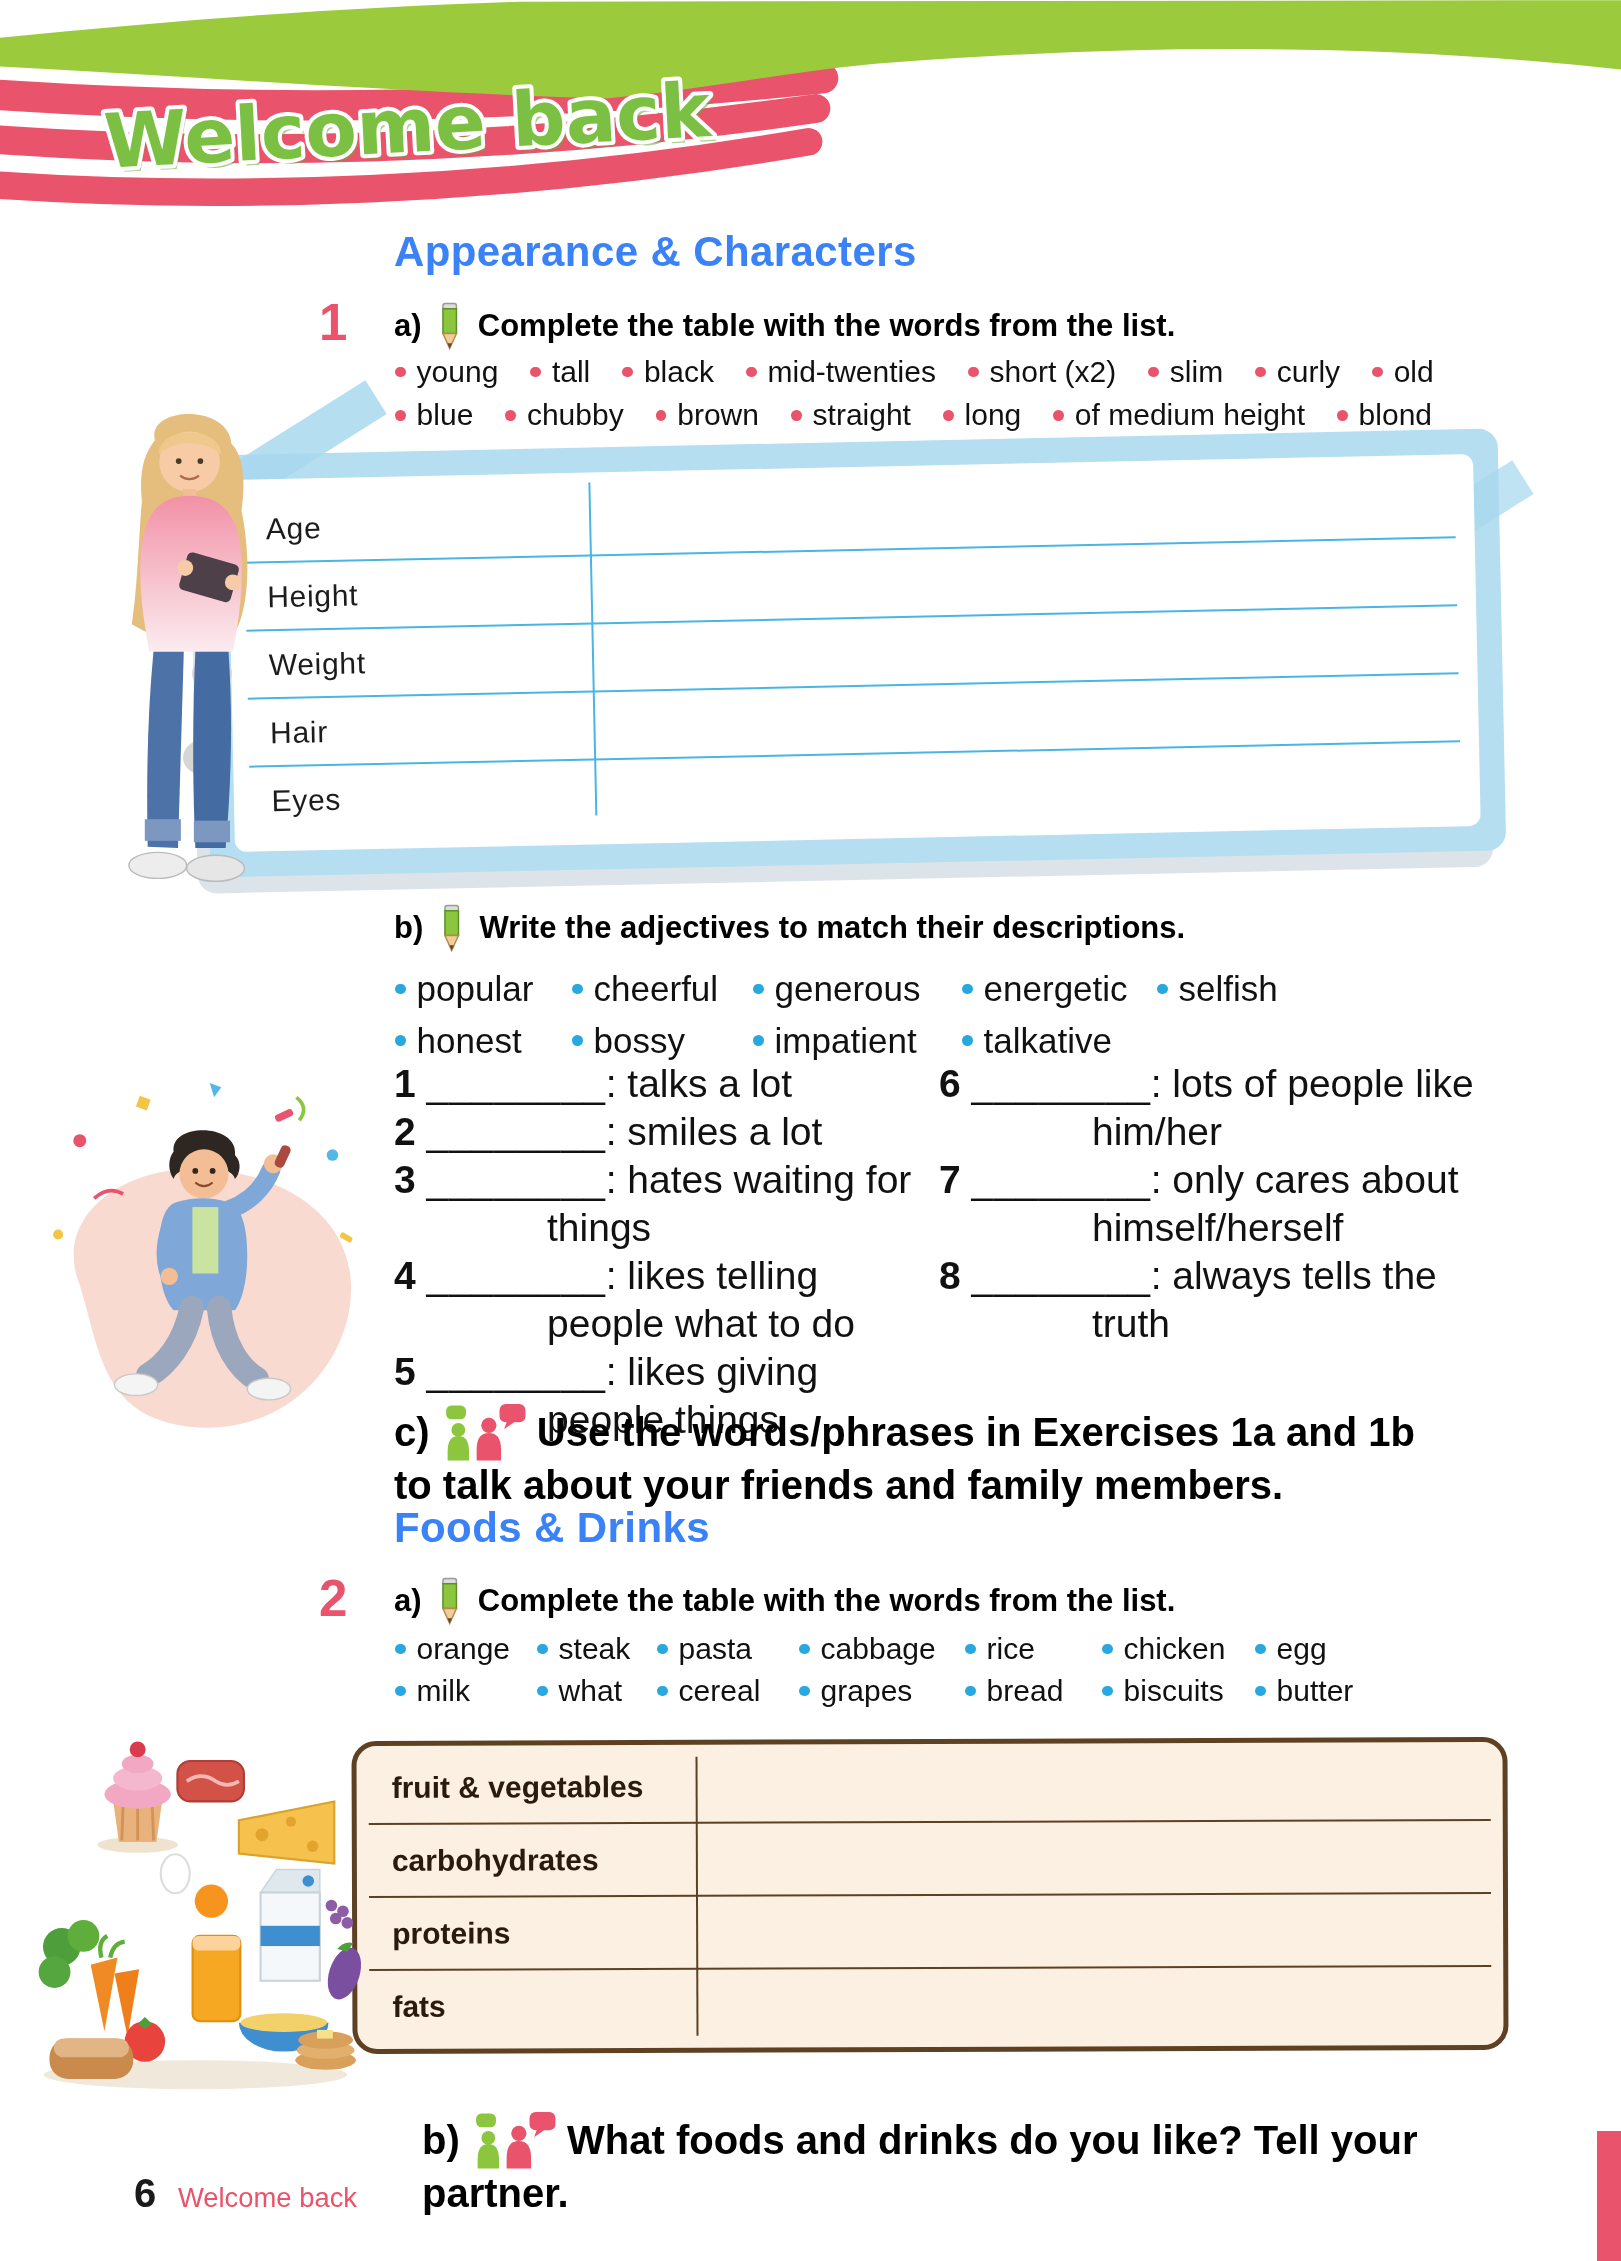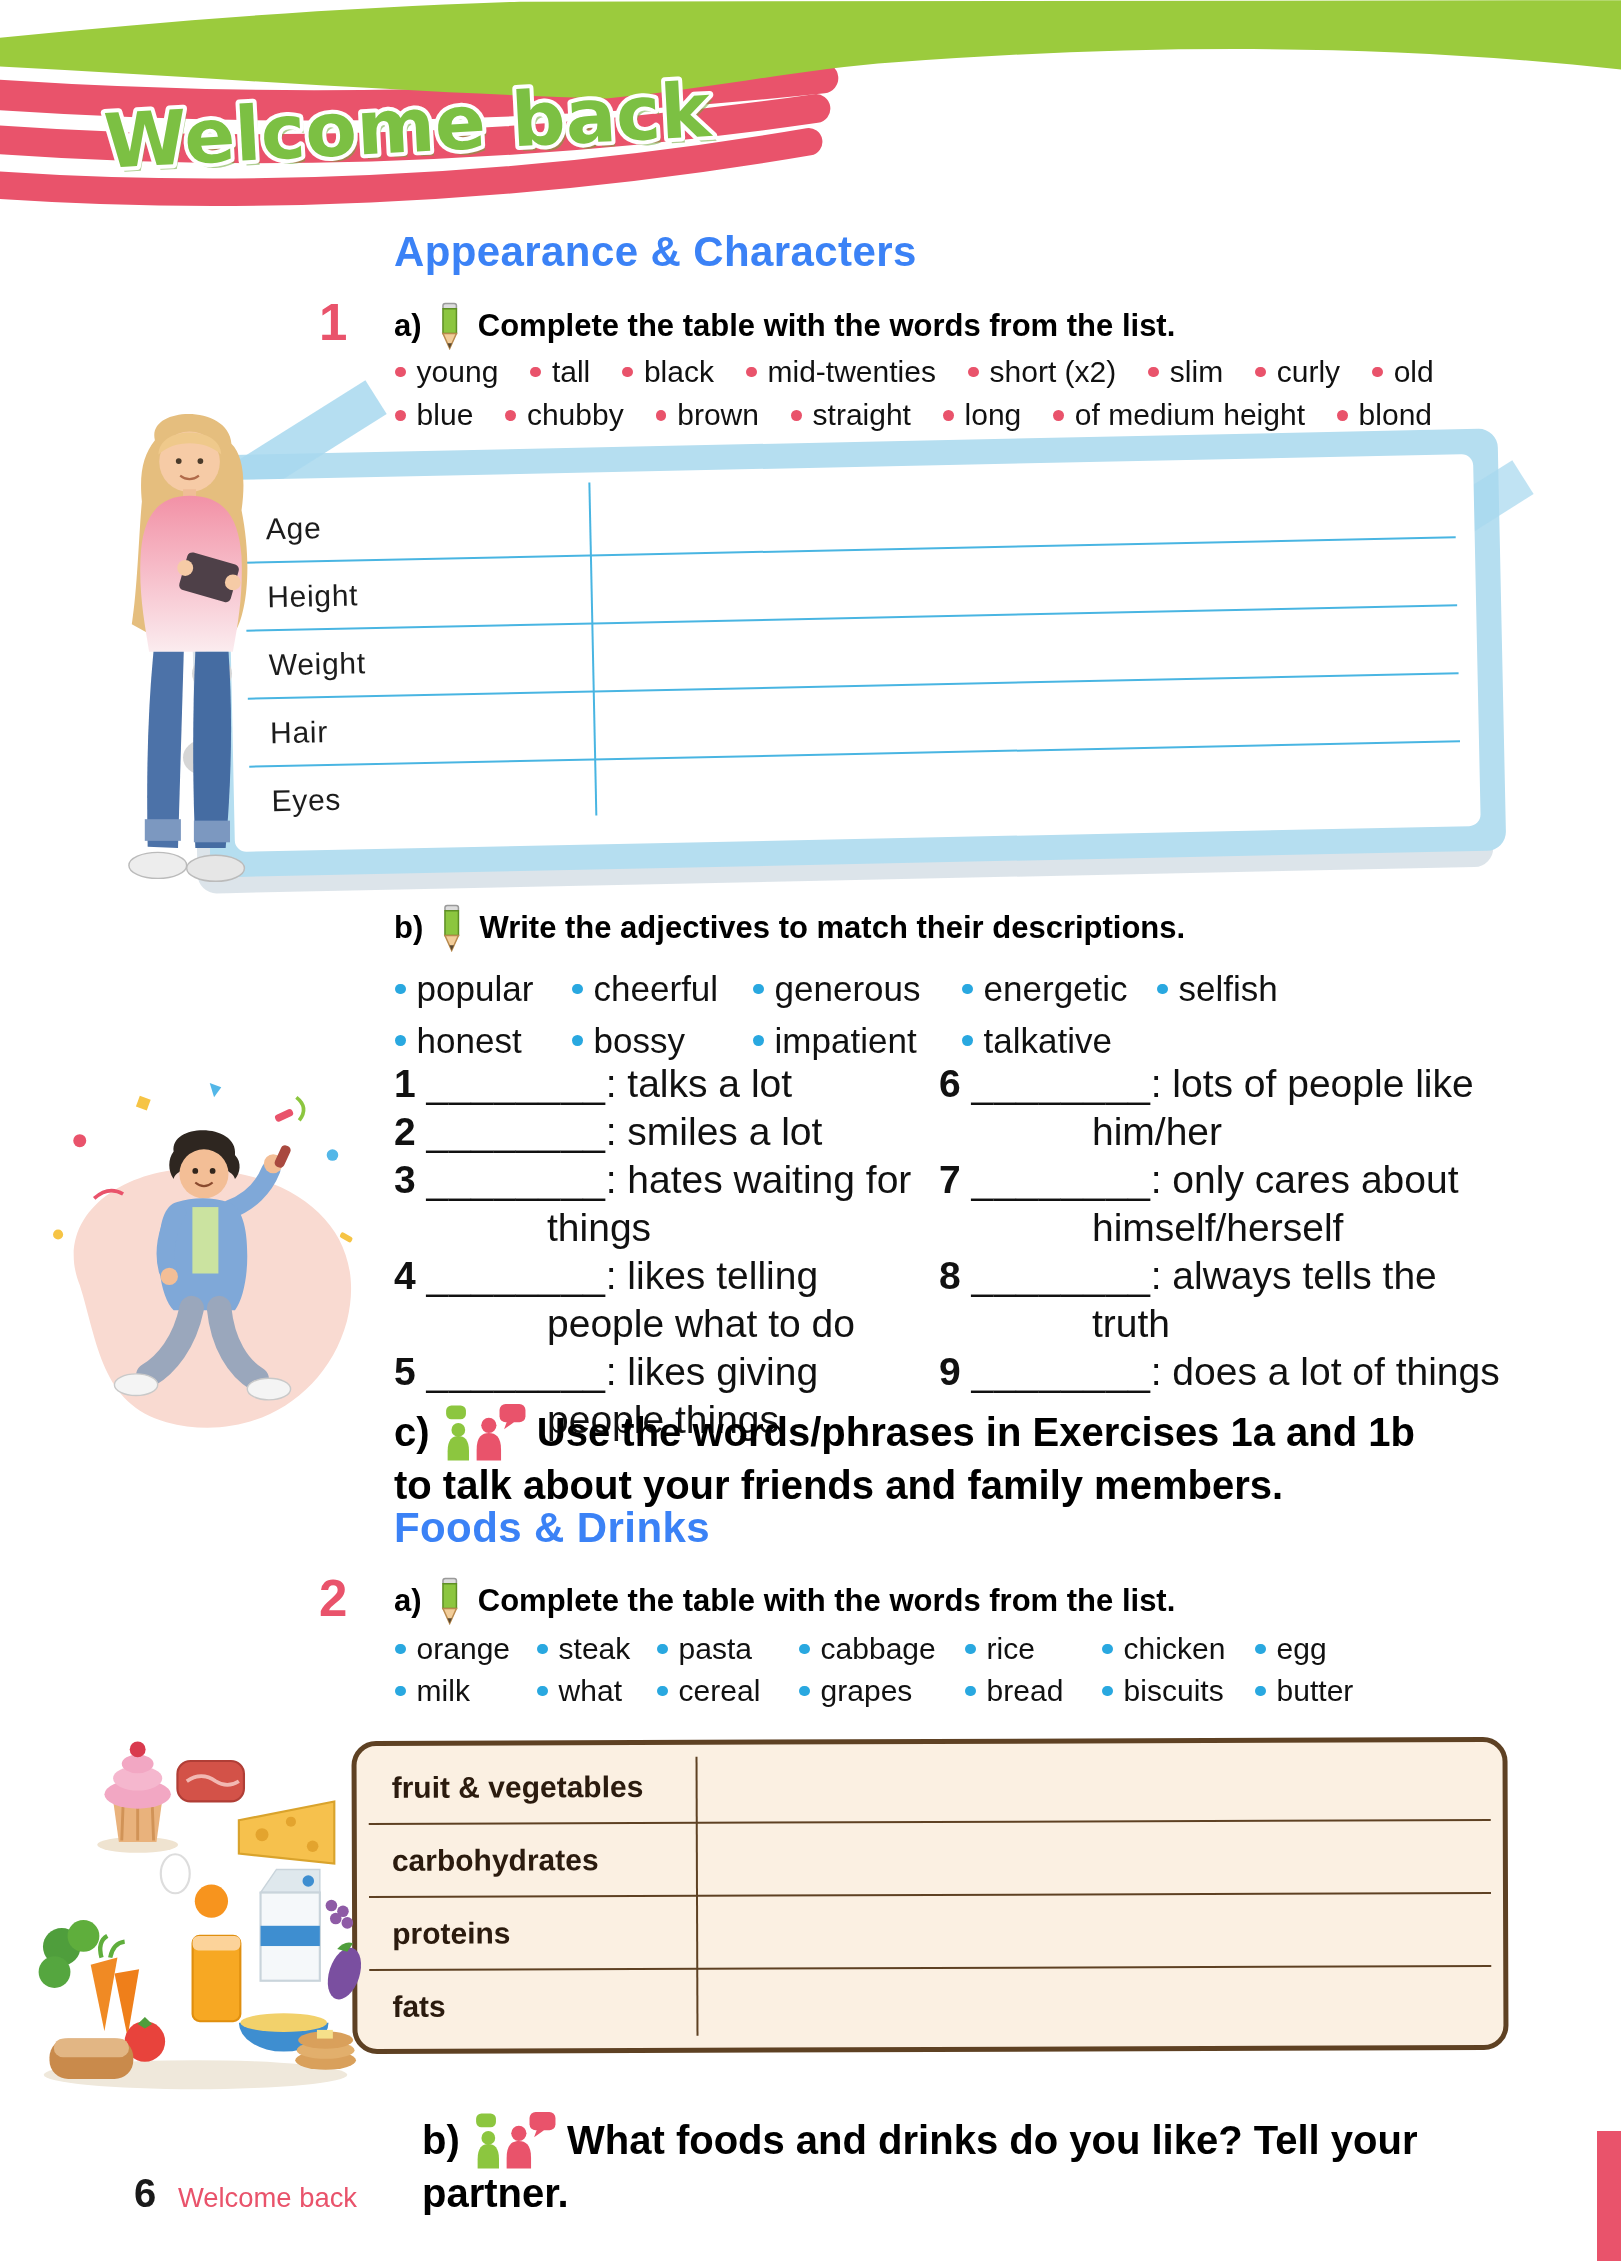--- a/index.html
+++ b/index.html
@@ -287,21 +287,20 @@
     <div class="item"><b>2</b> <span class="blank">________</span><span>: smiles a lot</span></div>
     <div class="item"><b>3</b> <span class="blank">________</span><span>: hates waiting for things</span></div>
     <div class="item"><b>4</b> <span class="blank">________</span><span>: likes telling people what to do</span></div>
     <div class="item"><b>5</b> <span class="blank">________</span><span>: likes giving people things</span></div>
   </div>
 
   <div class="abs items-col" style="left:939px; top:1060px; width:585px;">
     <div class="item"><b>6</b> <span class="blank">________</span><span>: lots of people like him/her</span></div>
     <div class="item"><b>7</b> <span class="blank">________</span><span>: only cares about himself/herself</span></div>
     <div class="item"><b>8</b> <span class="blank">________</span><span>: always tells the truth</span></div>
-    <div class="item"><b>9</b> <span class="blank">________</span><span>: does a lot of things</span></div>
   </div>
 
   <svg class="abs" style="left:29px; top:1054px; width:347px; height:426px;" viewBox="0 0 480 590">
     <path d="M70 320 C30 220 140 150 250 160 C380 170 470 250 440 370 C410 480 300 540 190 510 C100 485 95 400 70 320 Z" fill="#F9DAD1"></path>
     <circle cx="70" cy="120" r="9" fill="#E9536B"></circle>
     <rect x="150" y="60" width="16" height="16" fill="#F6C445" transform="rotate(20 158 68)"></rect>
     <path d="M250 40 l16 6 -10 14 z" fill="#53B7E8"></path>
     <rect x="340" y="80" width="26" height="10" rx="4" fill="#E9536B" transform="rotate(-25 353 85)"></rect>
     <circle cx="420" cy="140" r="8" fill="#53B7E8"></circle>
     <rect x="430" y="250" width="18" height="8" rx="3" fill="#F6C445" transform="rotate(30 439 254)"></rect>

